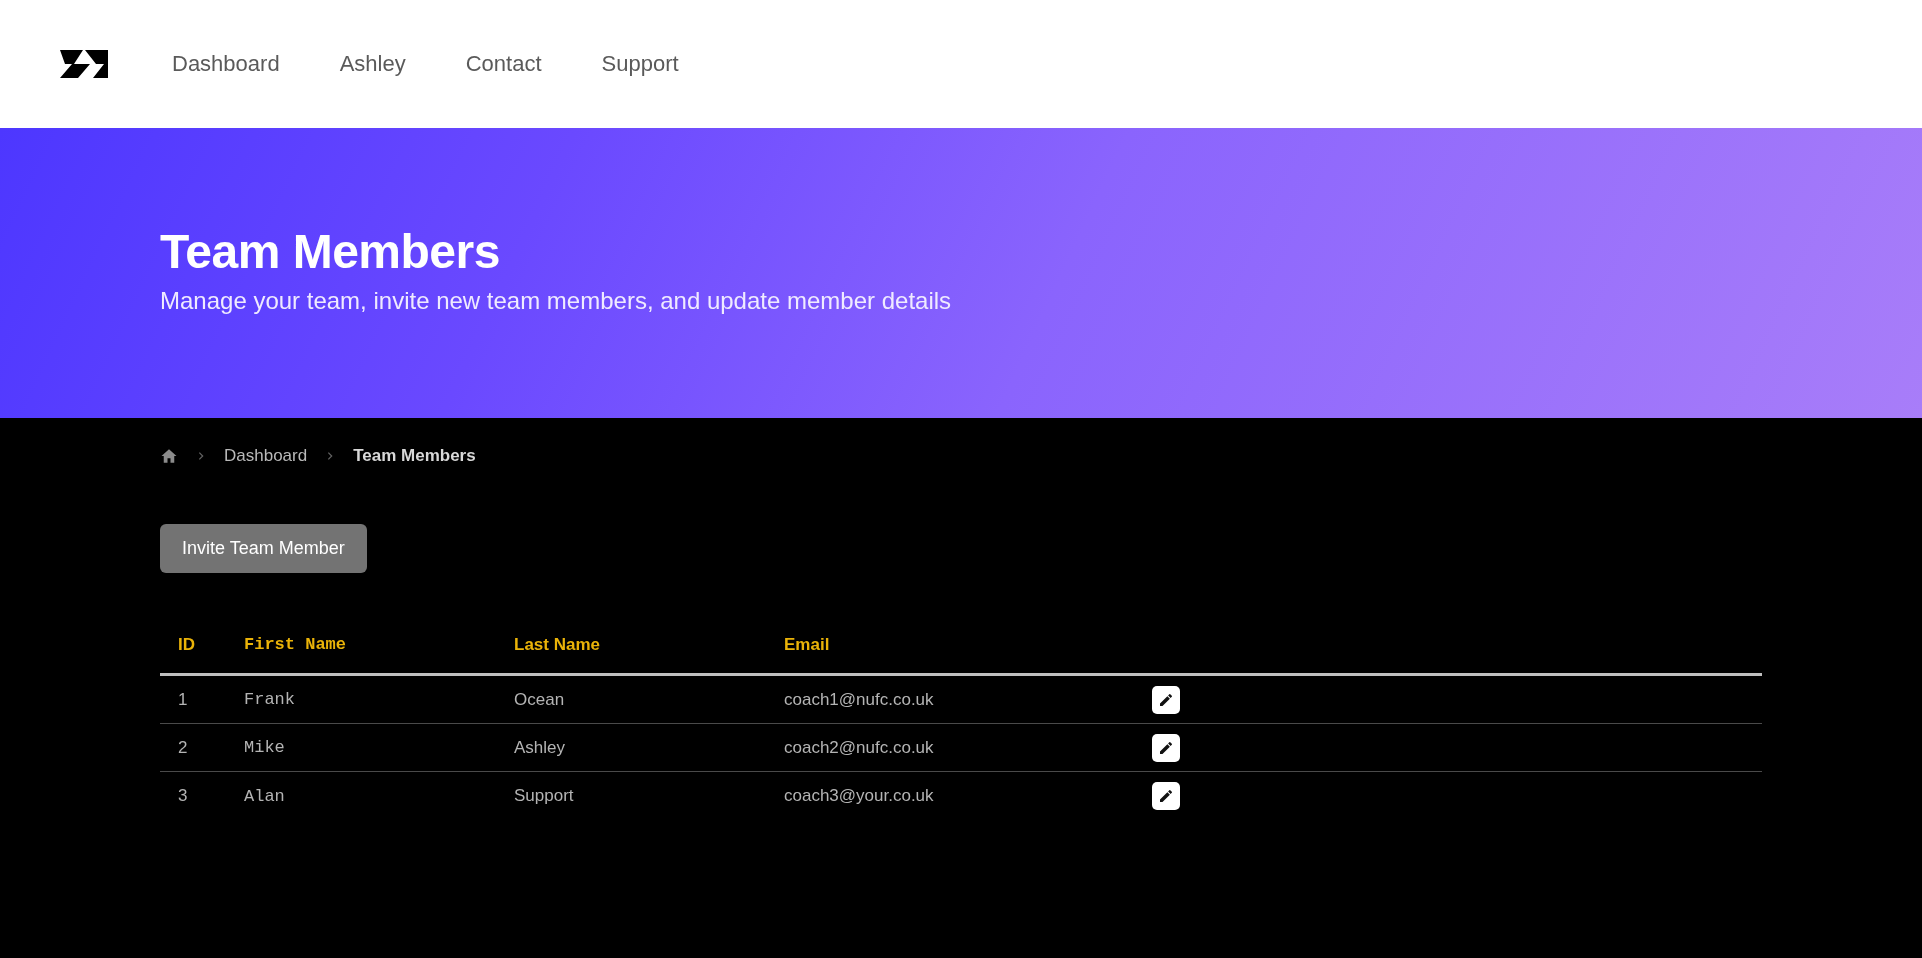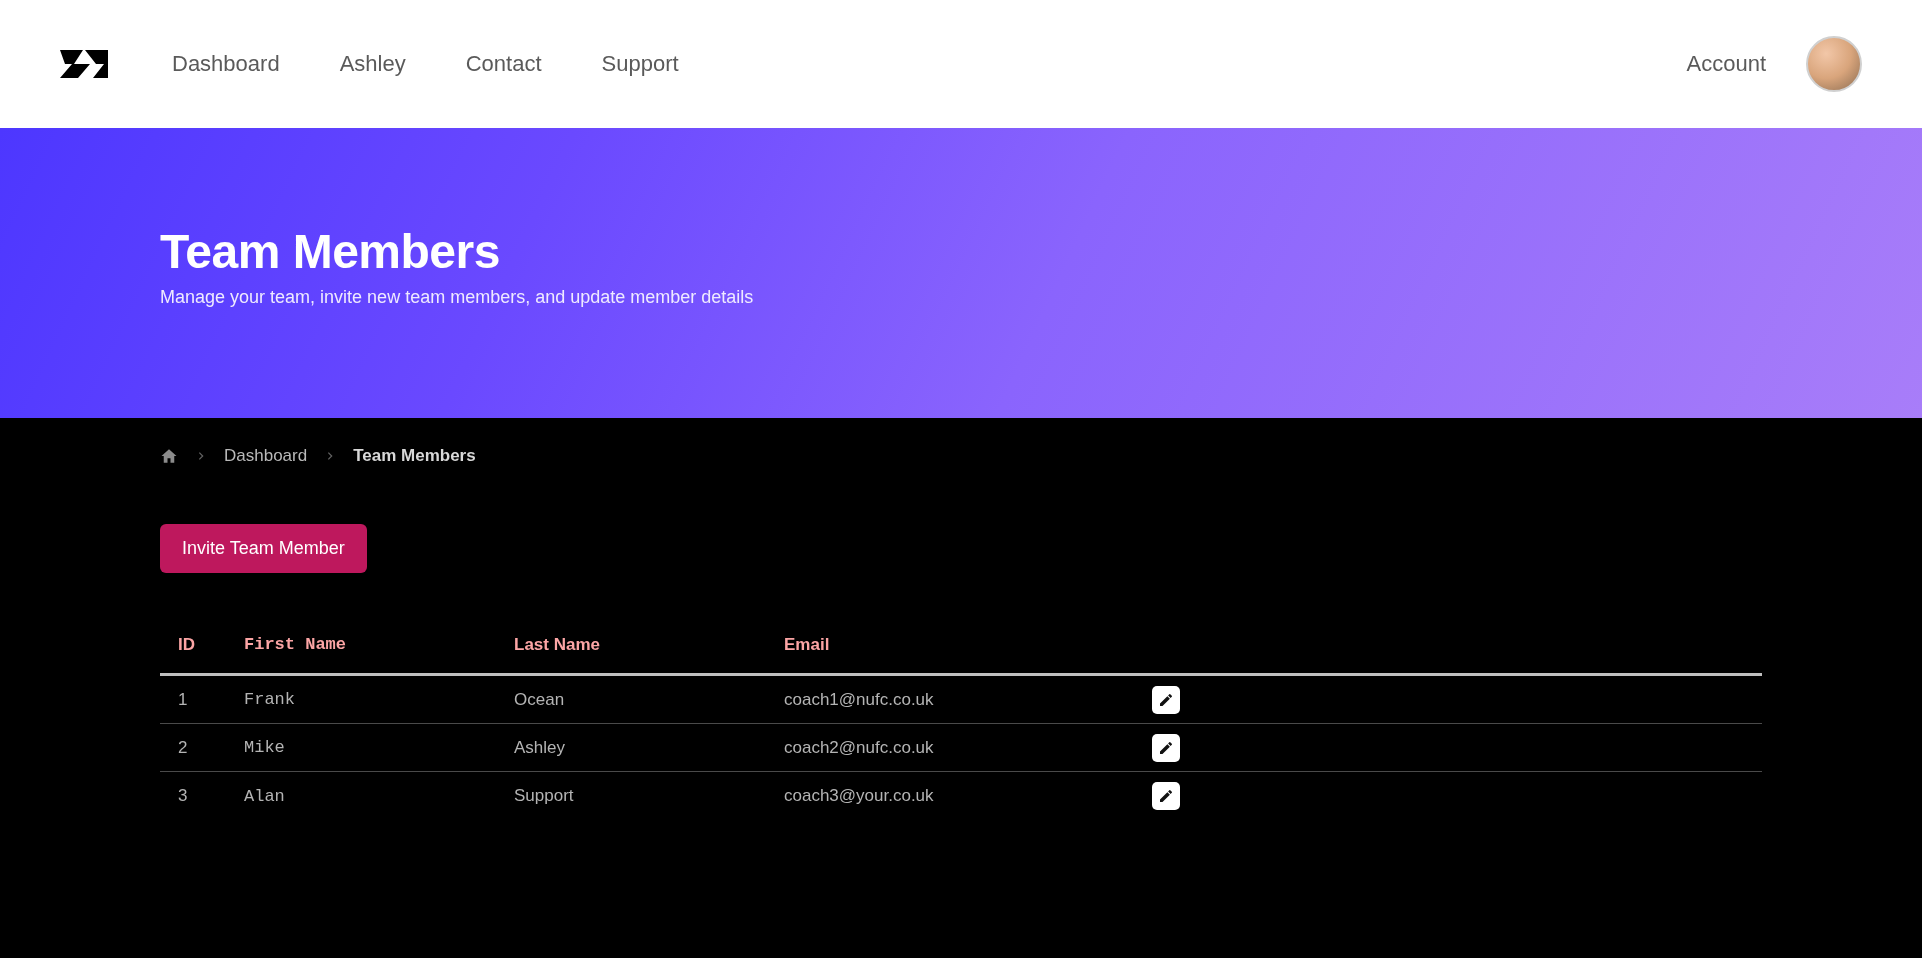--- a/index.html
+++ b/index.html
@@ -56,56 +56,56 @@
   background: linear-gradient(115deg, #4d37ff 0%, #6a49ff 28%, #8a64fd 55%, #a87df9 100%);
   padding: 96px 160px 0 160px;
 }
 .hero h1 {
   font-size: 48px;
   font-weight: 800;
   letter-spacing: -0.5px;
   color: #fff;
 }
 .hero p {
-  font-size: 18px;
+  font-size: 24px;
   color: #efeaff;
   margin-top: 8px;
 }
 .content {
   padding: 28px 160px 40px 160px;
 }
 .breadcrumb {
   display: flex;
   align-items: center;
   gap: 18px;
   color: #8b8b8b;
   font-size: 17px;
 }
 .breadcrumb .sep svg { display: block; opacity: 0.7; }
 .breadcrumb .home-icon svg { display: block; }
 .breadcrumb .crumb { cursor: pointer; color: #b9b9b9; }
 .breadcrumb .crumb-current { color: #d8d8d8; font-weight: 600; cursor: default; }
 .invite-btn {
   margin-top: 58px;
-  background: #be185d;
+  background: #737373;
   color: #fff;
   border: none;
   border-radius: 6px;
   padding: 14px 22px;
   font-size: 18px;
   cursor: pointer;
   box-shadow: 0 2px 6px rgba(0,0,0,0.3);
 }
 .table {
   margin-top: 62px;
   width: 100%;
 }
 .table-header {
   display: flex;
-  color: #fca5a5;
+  color: #eab308;
   font-weight: 700;
   font-size: 17px;
   padding: 0 0 18px 0;
   border-bottom: 3px solid #bfbfbf;
 }
 .col-id { width: 84px; padding-left: 18px; }
 .col-first { width: 270px; font-family: Liberation Mono, monospace; }
 .col-last { width: 270px; }
 .col-email { width: 368px; }
 .col-action { flex: 1; }
@@ -138,24 +138,20 @@
     <svg width="48" height="28" viewBox="0 0 48 28">
       <polygon points="0,0 23,0 14,14 30,14 18,28 0,28 12,14 5,14" fill="#000"></polygon>
       <polygon points="25,0 48,0 48,28 33,28 44,14 36,14" fill="#000"></polygon>
     </svg>
   </div>
   <div class="nav-links">
     <a class="nav-link">Dashboard</a>
     <a class="nav-link">Ashley</a>
     <a class="nav-link">Contact</a>
     <a class="nav-link">Support</a>
-  </div>
-  <div class="nav-right">
-    <a class="account-link">Account</a>
-    <div class="avatar"></div>
   </div>
 </div>
 
 <div class="hero">
   <h1>Team Members</h1>
   <p>Manage your team, invite new team members, and update member details</p>
 </div>
 
 <div class="content">
   <div class="breadcrumb">

